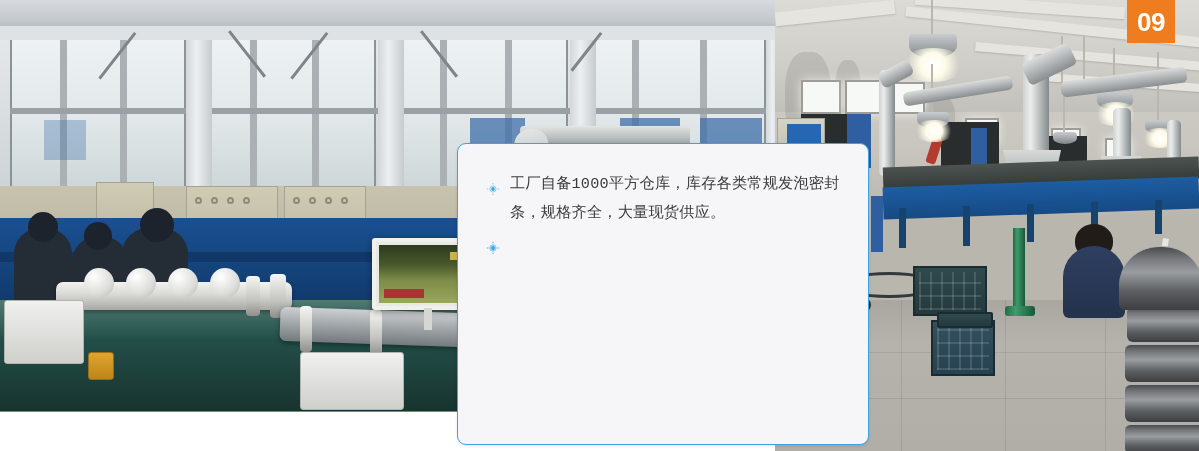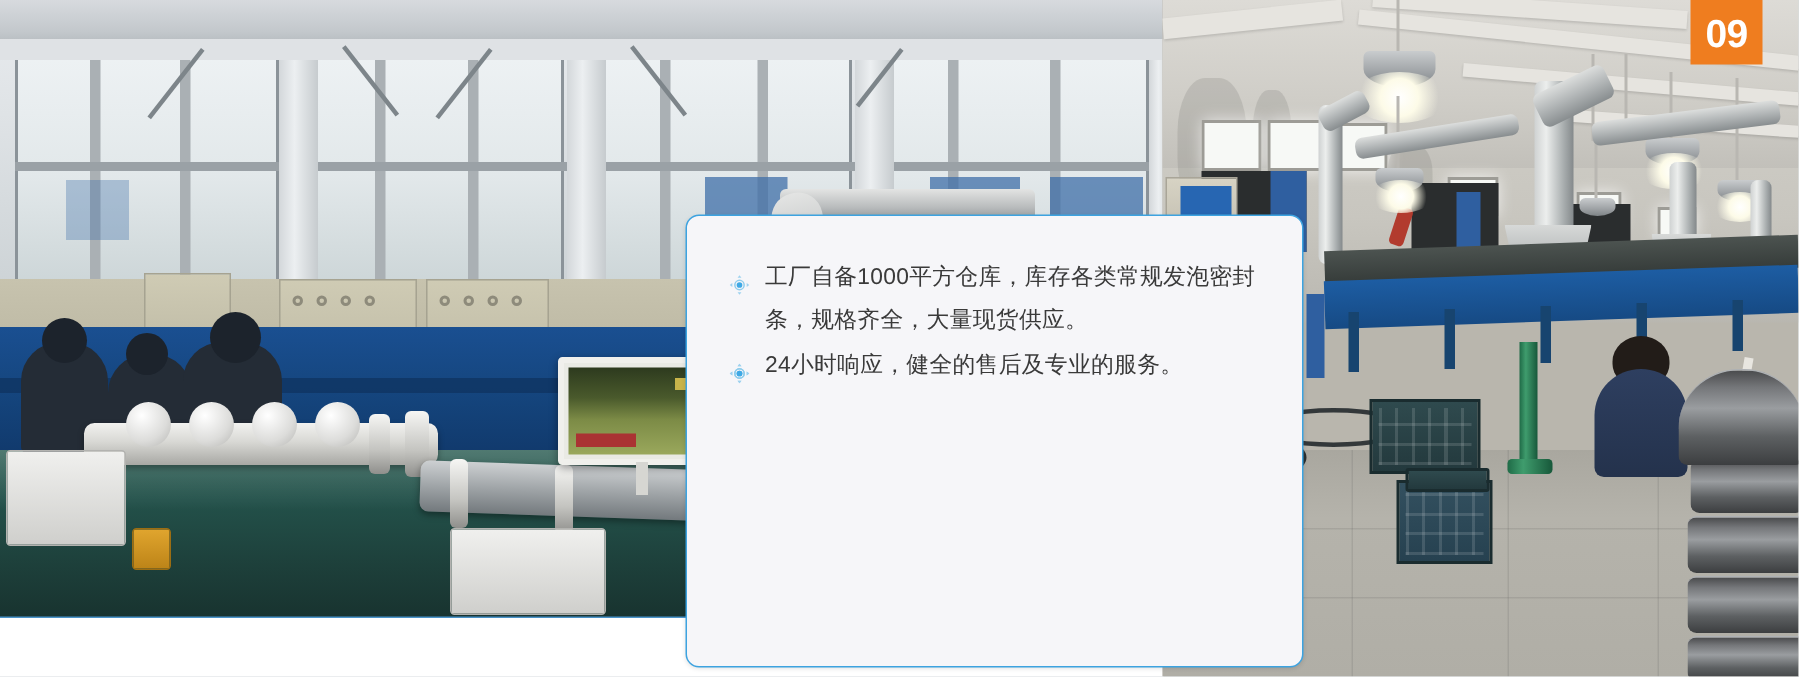--- a/index.html
+++ b/index.html
@@ -284,21 +284,21 @@
   }
   .bullets { list-style:none; }
   .bullet {
     position:relative;
     font-size:15.2px;
     line-height:29px;
     color:#3a3a3a;
     padding-left:24px;
     margin-bottom:1px;
     letter-spacing:.2px;
-    font-family:Liberation Sans, sans-serif;
+    font-family:Liberation Mono, monospace;
   }
   .bullet-icon {
     position:absolute; left:0; top:8px;
     width:14px; height:14px;
   }
 
   
   .bottom-strip {
     position:absolute; left:0; top:412px; width:776px; height:39px;
     background:#ffffff;
@@ -567,18 +567,17 @@
         <span class="bullet-icon">
           <svg width="14" height="14" viewBox="0 0 14 14">
             <circle cx="7" cy="7" r="3.1" fill="none" stroke="#8fcdec" stroke-width="1"></circle>
             <circle cx="7" cy="7" r="1.9" fill="#3fa9e5"></circle>
             <path d="M7 0.5 L8.3 2.2 L5.7 2.2 Z" fill="#9ed2ef"></path>
             <path d="M7 13.5 L5.7 11.8 L8.3 11.8 Z" fill="#9ed2ef"></path>
             <path d="M0.5 7 L2.2 5.7 L2.2 8.3 Z" fill="#9ed2ef"></path>
             <path d="M13.5 7 L11.8 8.3 L11.8 5.7 Z" fill="#9ed2ef"></path>
           </svg>
         </span>
-        <span>24小时响应，健全的售后及专业的服务。</span>
       </li>
     </ul>
   </div>
 
 </div>
 
 </body></html>

